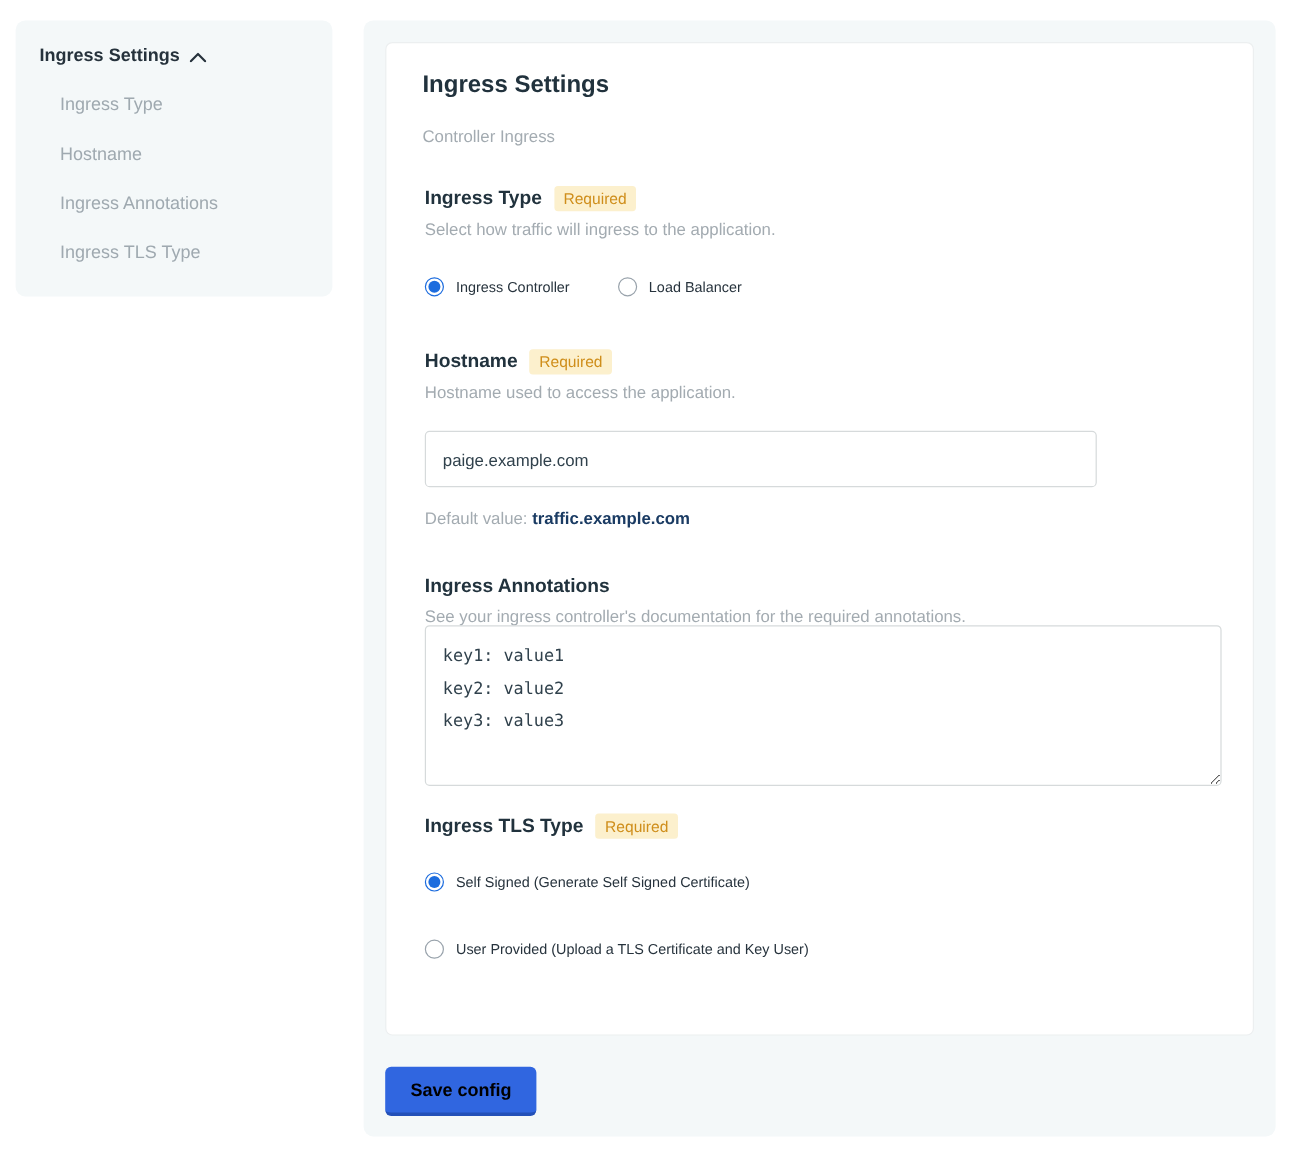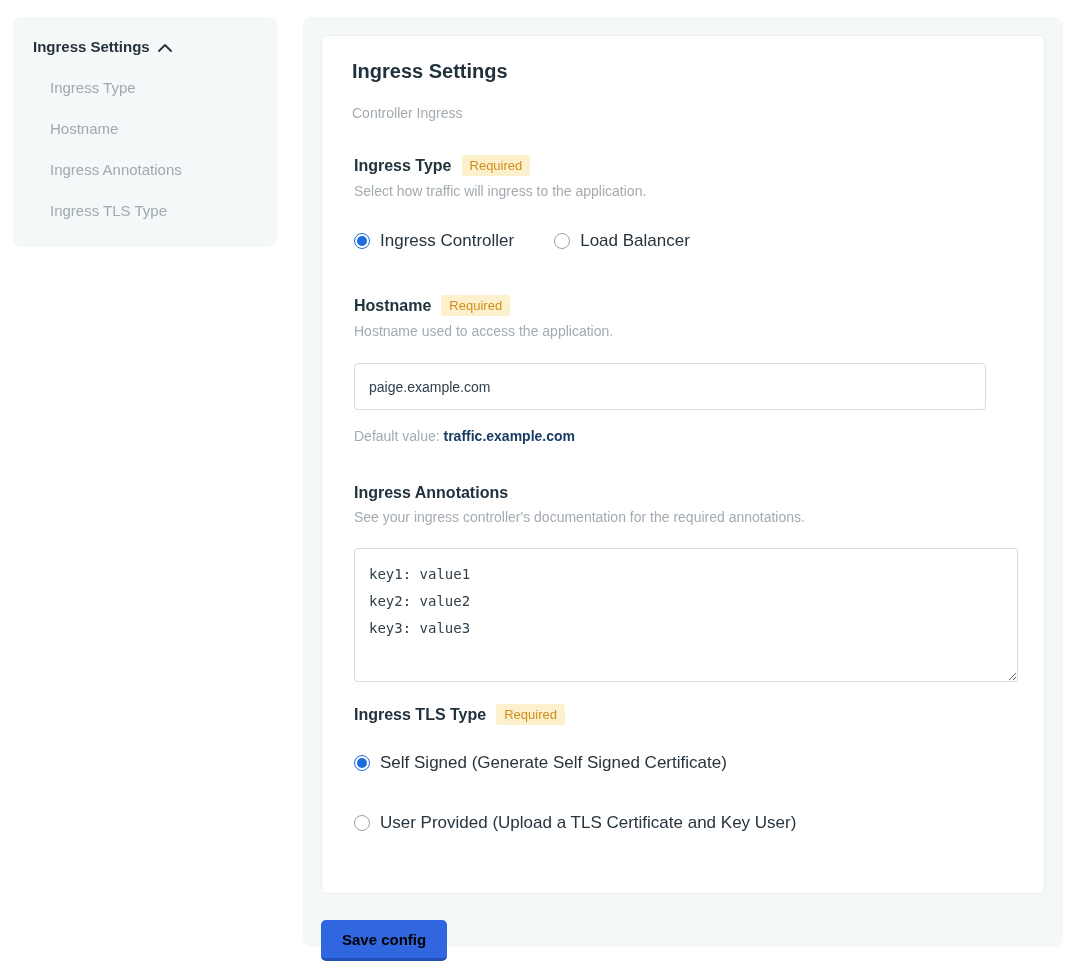--- a/index.html
+++ b/index.html
@@ -48,34 +48,34 @@
   .radio-option { display:flex; align-items:center; gap:10px; cursor:pointer; }
   .radio {
     width:16px; height:16px; border-radius:50%;
     border:1px solid #98a2ab; background:#fff;
     display:inline-flex; align-items:center; justify-content:center; flex:0 0 auto;
   }
   .radio.checked { border:1px solid #1c6cde; }
   .radio.checked::after {
     content:''; width:10px; height:10px; border-radius:50%; background:#1c6cde;
   }
-  .radio-label { font-size:17px; color:#27333d; }
+  .radio-label { font-size:12px; color:#27333d; }
 
   
   .text-input {
-    width:632px; height:47px; margin-top:24px;
+    width:560px; height:47px; margin-top:24px;
     border:1px solid #d6dadb; border-radius:4px;
     font-size:14px; color:#30414c; padding:0 14px;
     font-family:"Liberation Sans", sans-serif; outline:none; background:#fff;
   }
   .default-line { margin-top:18px; font-size:14px; color:#a3abb1; }
   .default-value { font-weight:bold; color:#1a3b63; }
 
   .annotations-textarea {
-    width:664px; height:134px; margin-top:23px; resize:vertical;
+    width:664px; height:134px; resize:vertical;
     border:1px solid #d6dadb; border-radius:4px; background:#fff;
     font-family:"DejaVu Sans Mono","Liberation Mono",monospace;
     font-size:14px; line-height:27px; color:#30414c;
     padding:12px 14px; outline:none;
   }
 
   .tls-options { margin-top:28px; display:flex; flex-direction:column; gap:40px; }
 
   .spacer-lg { height:44px; }
   .spacer-md { height:40px; }

